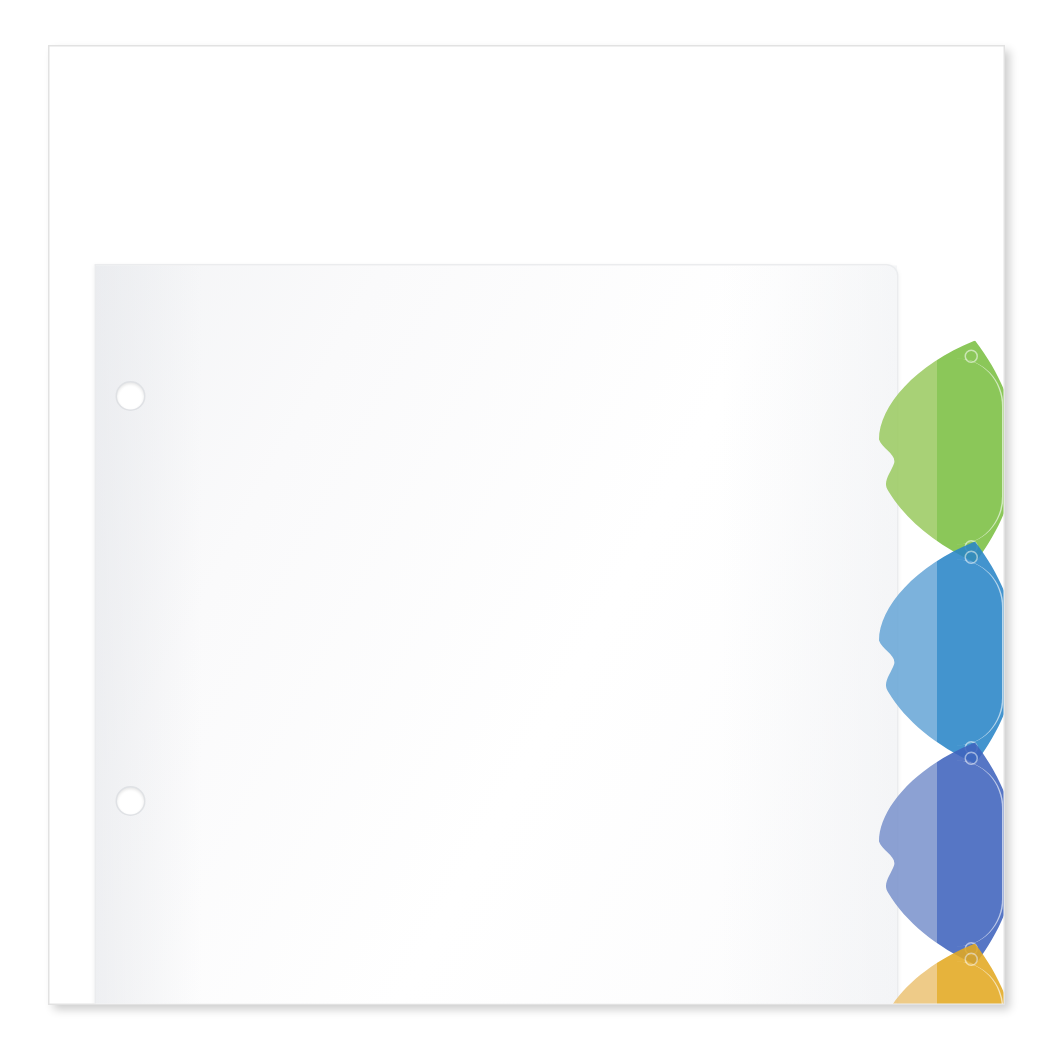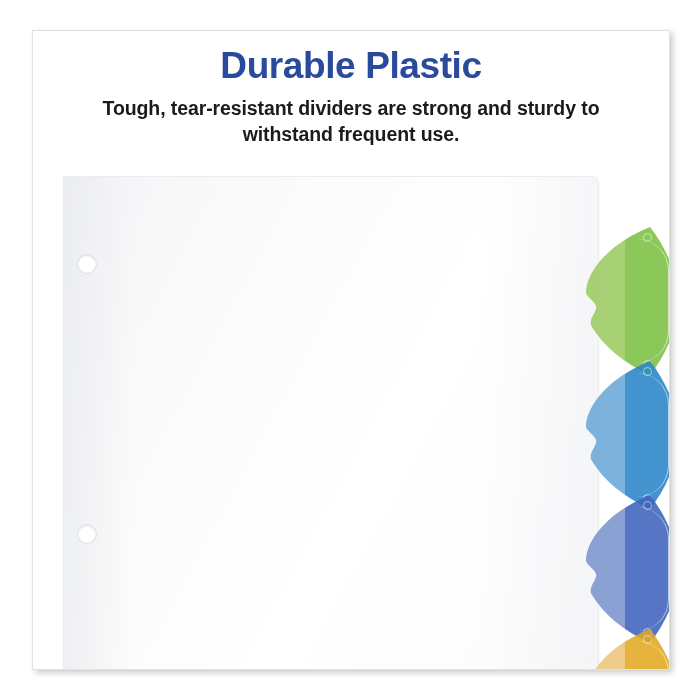--- a/index.html
+++ b/index.html
@@ -183,24 +183,20 @@
   .tab-indigo { left: 545px; top: 464px; }
   .tab-orange { left: 545px; top: 598px; }
 </style>
 </head>
 <body>
 
 <div id="stage">
 
   <div class="card">
 
-    <div class="headline-wrap">
-      <h1 class="headline">Durable Plastic</h1>
-      <p class="subhead">Tough, tear-resistant dividers are strong and sturdy to withstand frequent use.</p>
-    </div>
 
     <div class="page">
       <div class="page-sheen"></div>
       <div class="punch-hole h1"></div>
       <div class="punch-hole h2"></div>
     </div>
 
     <div class="tabs-layer">
 
       <div class="tab tab-green">

